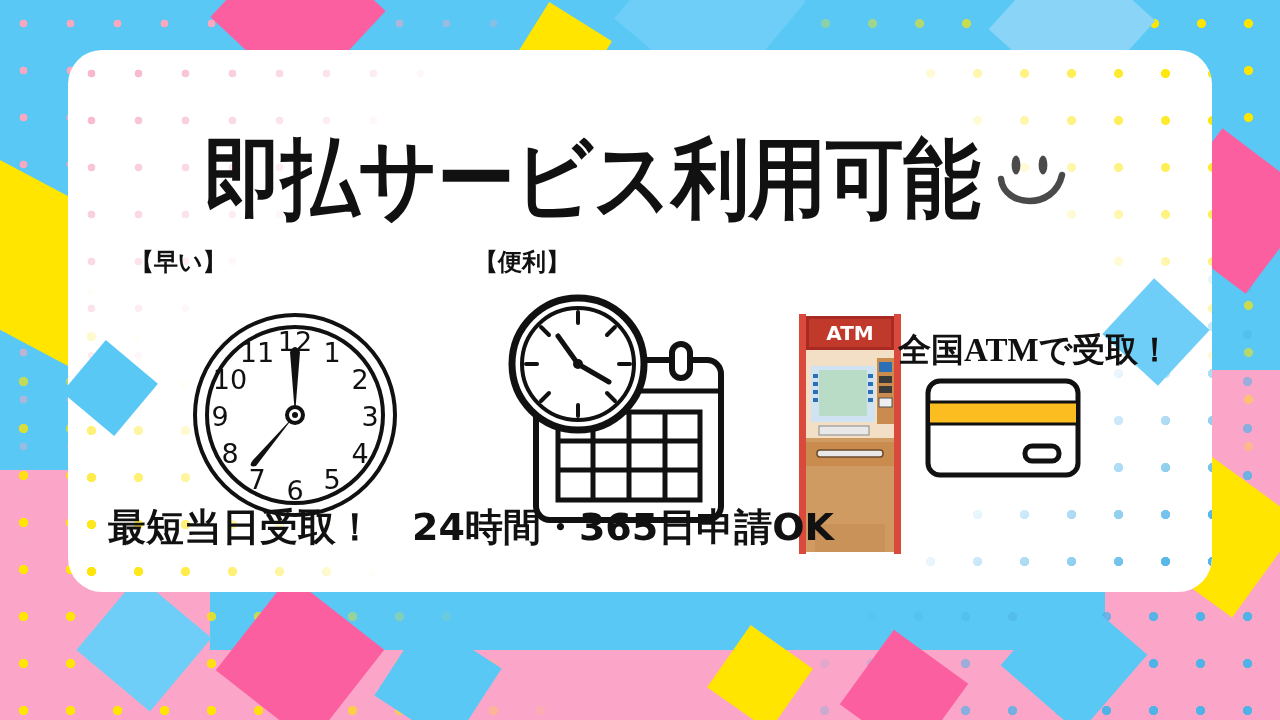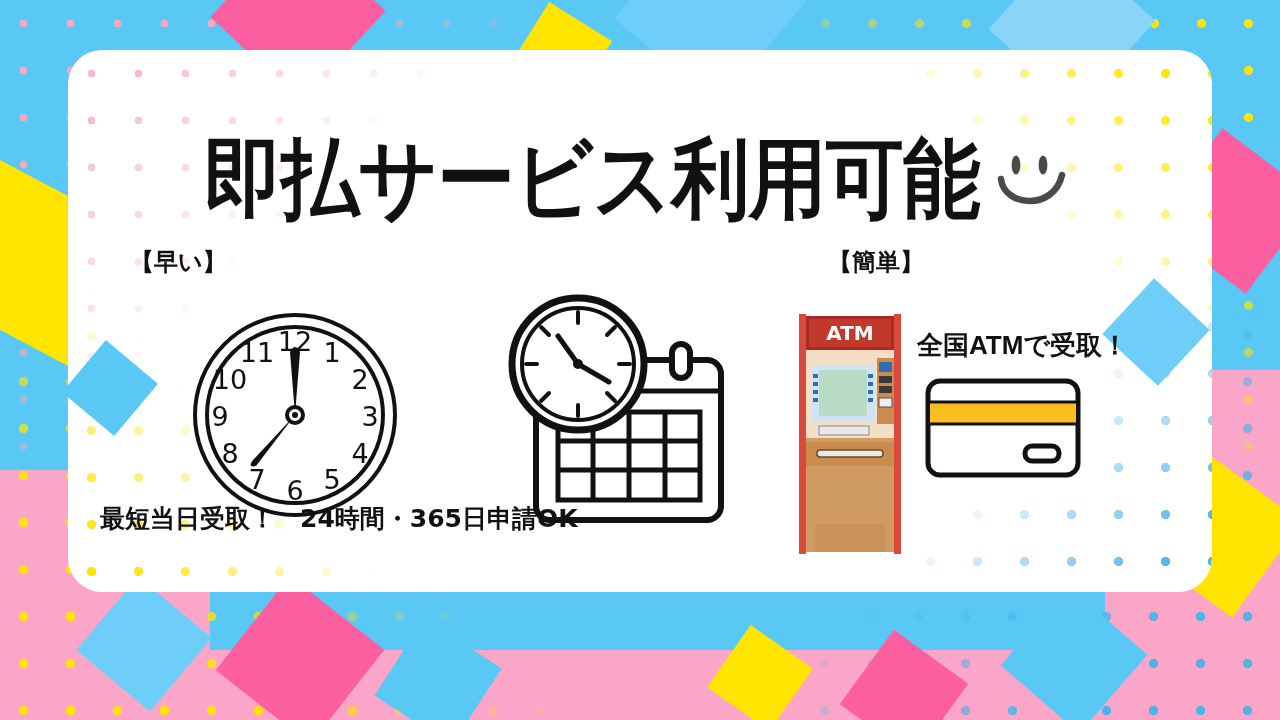--- a/index.html
+++ b/index.html
@@ -130,29 +130,29 @@
   .lbl-2{left:406px;}
   .lbl-3{left:760px;}
 
   .art-clock{position:absolute;left:122px;top:240px;width:210px;height:250px;}
   .art-cal{position:absolute;left:438px;top:244px;width:230px;height:246px;}
   .art-atm{position:absolute;left:727px;top:260px;width:110px;height:248px;}
   .art-card{position:absolute;left:855px;top:326px;width:160px;height:104px;}
 
   .atm-text{
     position:absolute;left:830px;top:278px;
-    font-family:Liberation Sans, sans-serif;
-    font-weight:700;font-size:26px;color:#111111;white-space:nowrap;margin-left:19px;
+    font-family:Liberation Serif, serif;
+    font-weight:700;font-size:33px;color:#111111;white-space:nowrap;
   }
 
   .bottom-text{
-    position:absolute;left:0;top:452px;width:1144px;padding-left:32px;
+    position:absolute;left:0;top:452px;width:1144px;padding-left:40px;
     box-sizing:border-box;
     font-family:"DejaVu Sans","Liberation Sans",sans-serif;
-    font-weight:700;font-size:25px;color:#111111;white-space:nowrap;
+    font-weight:700;font-size:38px;color:#111111;white-space:nowrap;
   }
 </style>
 </head>
 <body>
 
 <div id="stage">
 
   <div class="bgblock bg-cyan-left"></div>
   <div class="bgblock bg-pink-left"></div>
   <div class="bgblock bg-pink-right"></div>
@@ -192,21 +192,21 @@
           <svg viewBox="0 0 88 72" width="88" height="72" aria-hidden="true">
             <ellipse cx="28" cy="20" rx="4.4" ry="9.5" fill="#4a4a4a"></ellipse>
             <ellipse cx="55" cy="20" rx="4.4" ry="9.5" fill="#4a4a4a"></ellipse>
             <path d="M13 34 C16 62, 66 66, 74 30" fill="none" stroke="#4a4a4a" stroke-width="6.5" stroke-linecap="round"></path>
           </svg>
         </span>
       </div>
 
       <div class="labels">
         <div class="lbl lbl-1">【早い】</div>
-        <div class="lbl lbl-3">【簡単】</div>
+        <div class="lbl lbl-2">【便利】</div>
       </div>
 
       <div class="art-clock">
         <svg viewBox="0 0 210 250" width="210" height="250" aria-hidden="true">
           <circle cx="105" cy="125" r="100" fill="#ffffff" stroke="#111" stroke-width="4"></circle>
           <circle cx="105" cy="125" r="88" fill="#ffffff" stroke="#111" stroke-width="4"></circle>
           <g fill="#111" font-family="DejaVu Sans, Liberation Sans, sans-serif" font-size="27" font-weight="400" text-anchor="middle" dominant-baseline="central">
             <text x="105" y="51">12</text>
             <text x="142" y="62">1</text>
             <text x="170" y="89">2</text>

